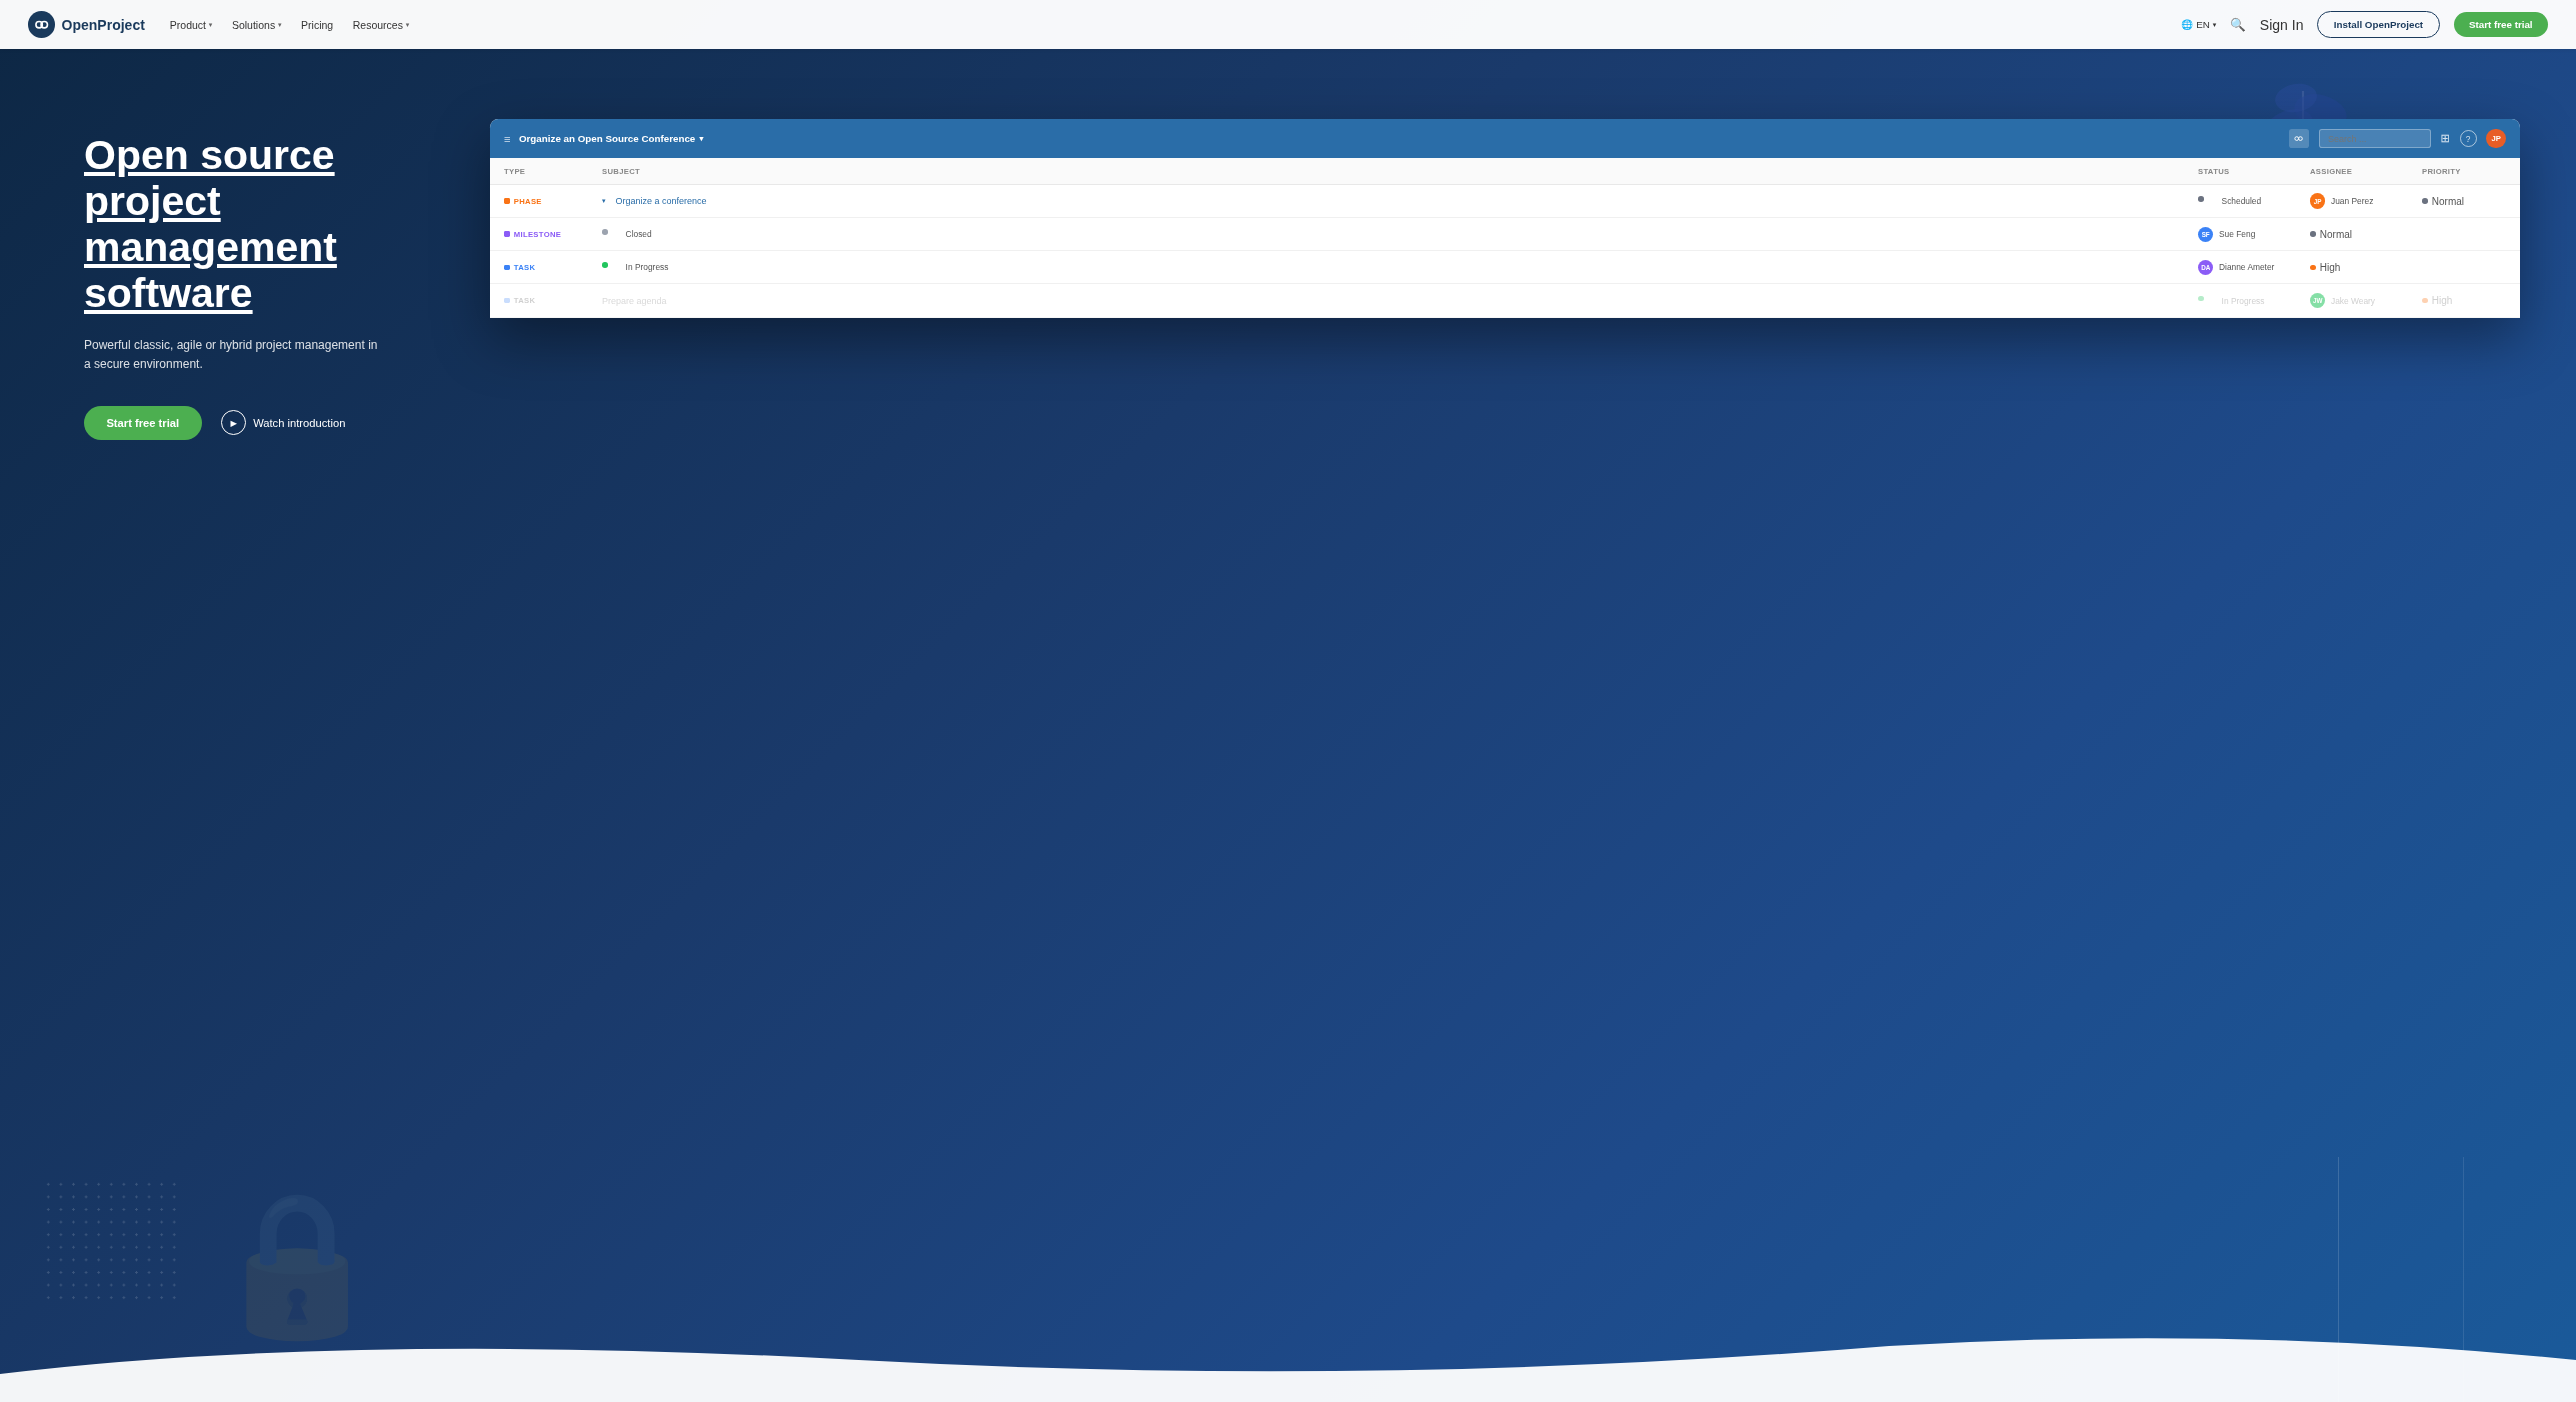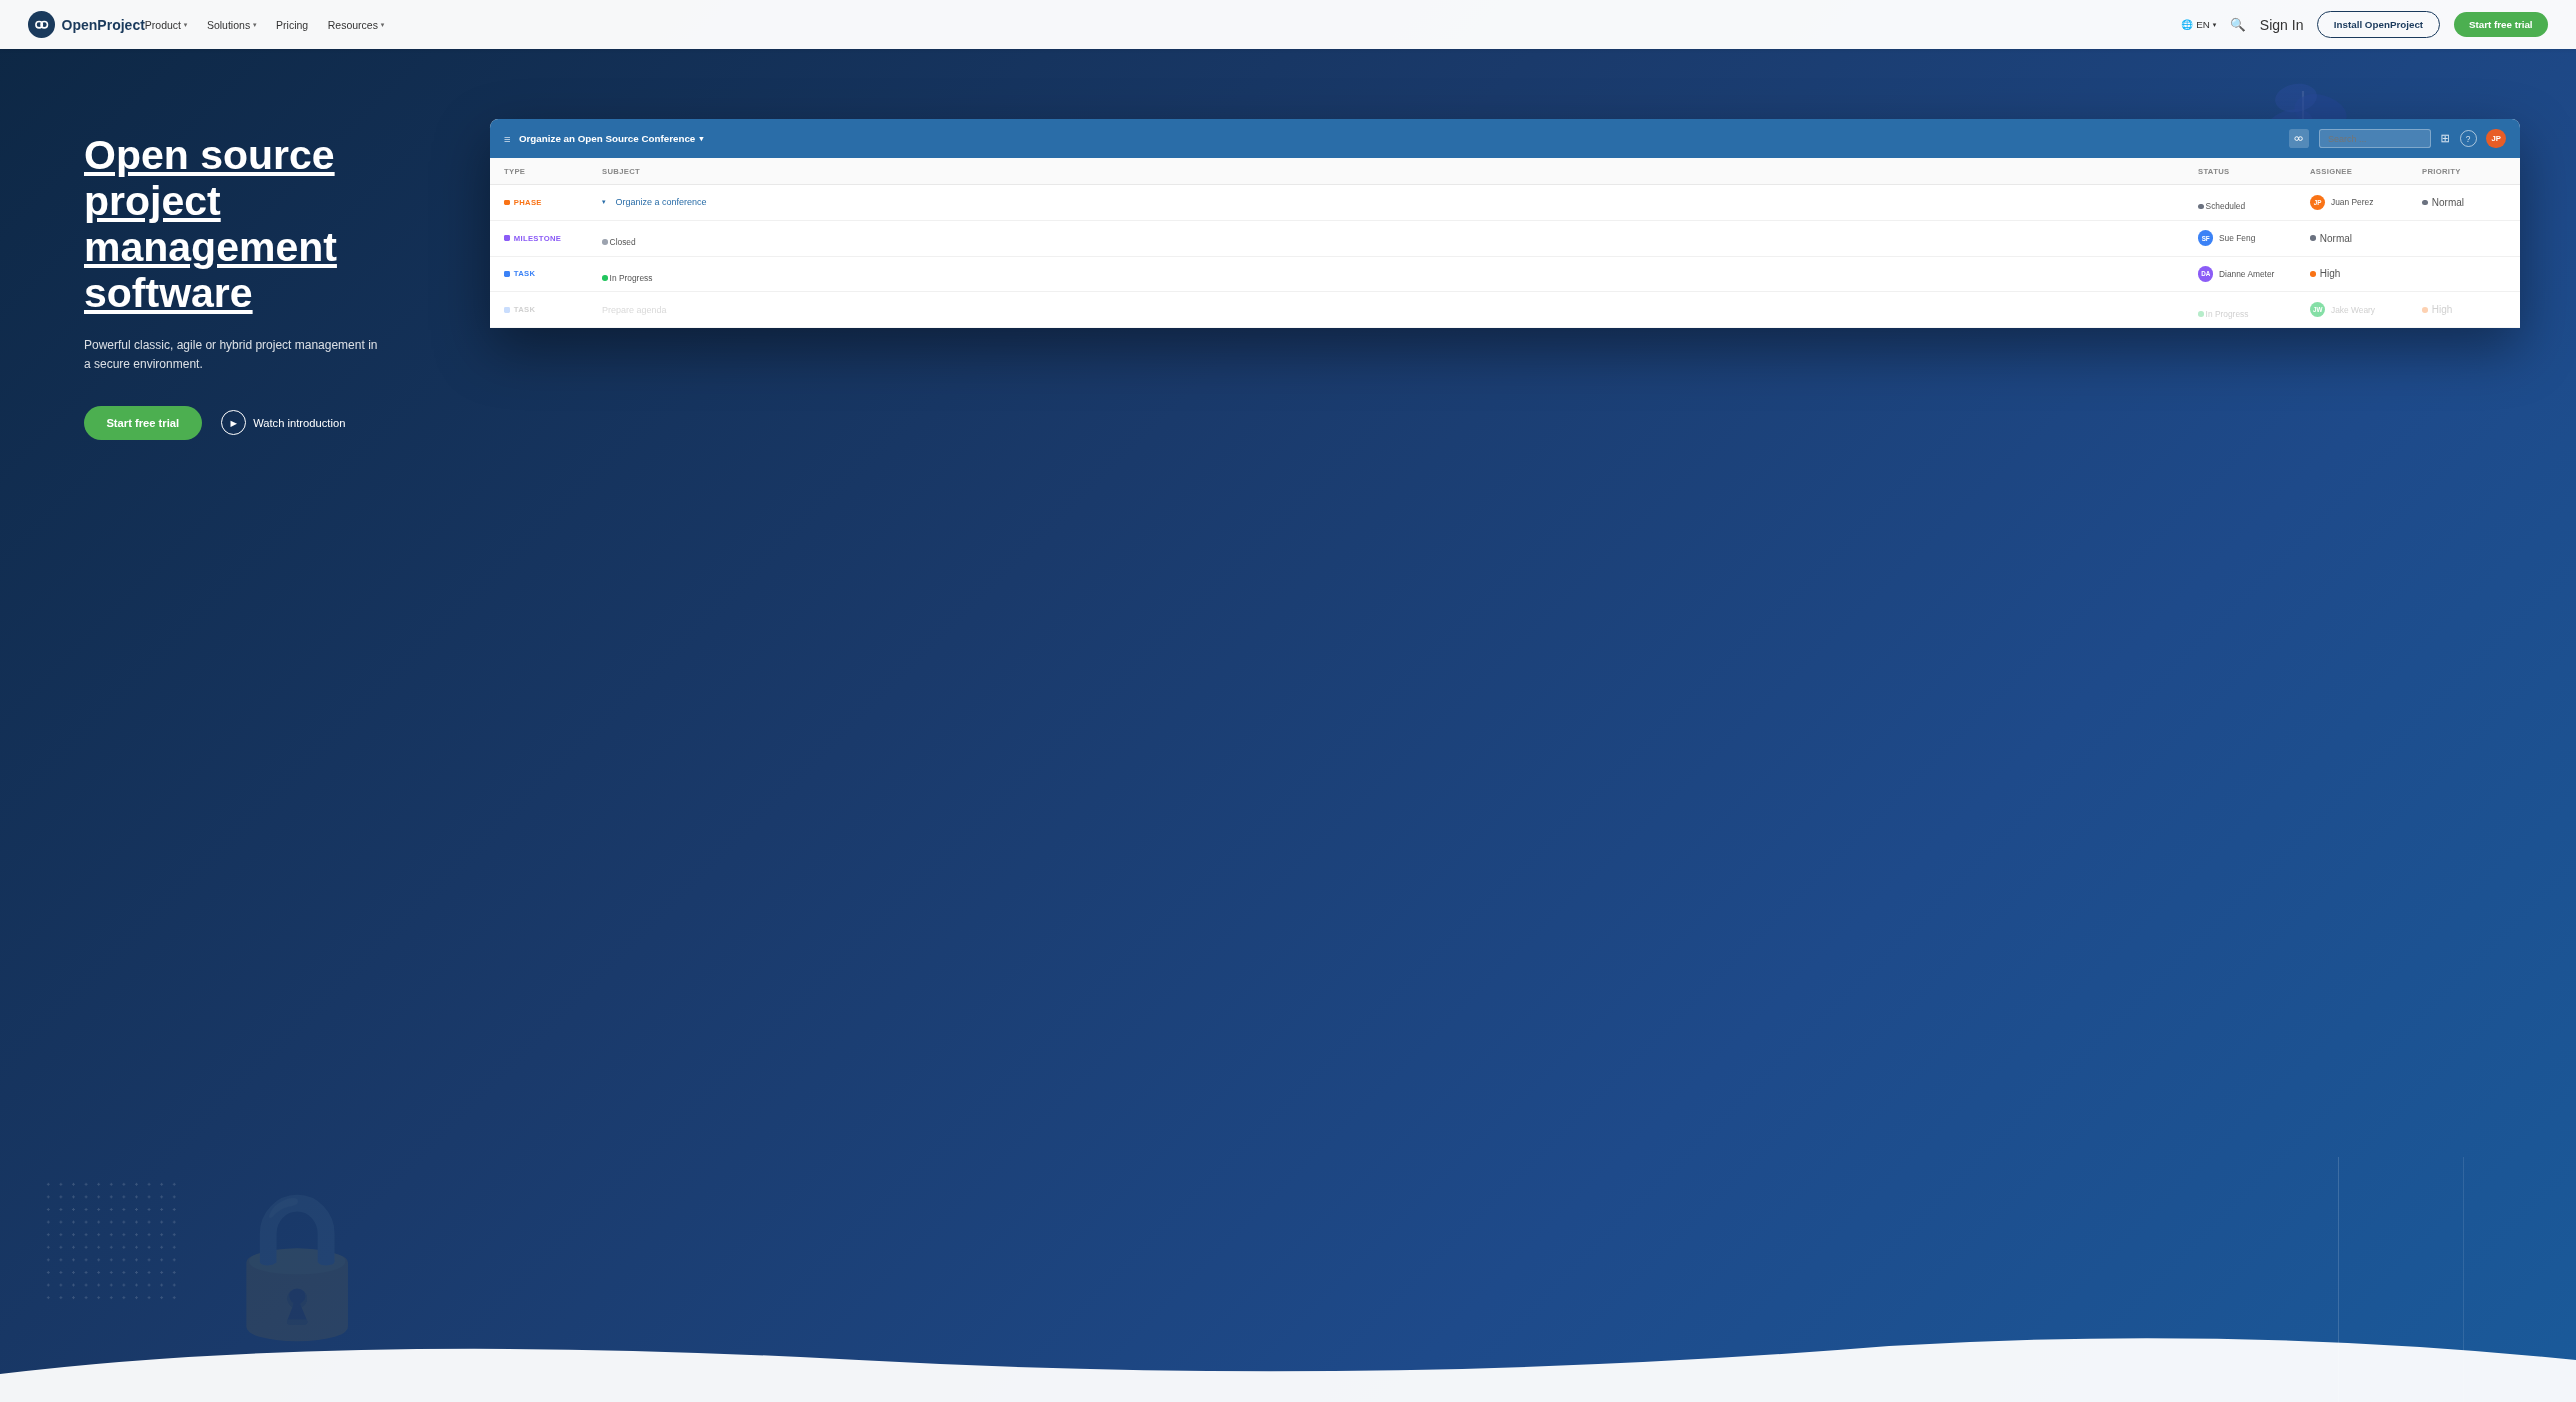--- a/index.html
+++ b/index.html
@@ -6,21 +6,21 @@
     body { font-family: 'Segoe UI', Arial, sans-serif; overflow-x: hidden; }
 
     
     nav {
       position: fixed; top: 0; left: 0; right: 0; z-index: 100;
       display: flex; align-items: center; justify-content: space-between;
       padding: 0 28px; height: 49px;
       background: rgba(255,255,255,0.97);
       box-shadow: 0 0.7px 4.2px rgba(0,0,0,0.1);
     }
-    .nav-left { display: flex; }
+    .nav-left { display: flex; gap: 25px; }
     .logo { display: flex; align-items: center; gap: 7px; text-decoration: none; }
     .logo-icon {
       width: 26.6px; height: 26.6px;
       background: #1a3a5c;
       border-radius: 50%;
       display: flex; align-items: center; justify-content: center;
       color: white; font-size: 12.6px; font-weight: bold;
     }
     .logo-text { font-size: 14px; font-weight: 700; color: #1a3a5c; }
     .nav-links { display: flex; align-items: center; gap: 19.6px; }
@@ -187,21 +187,21 @@
       display: inline-flex; align-items: center; gap: 4.2px;
       font-size: 7.7px; font-weight: 700; text-transform: uppercase;
       letter-spacing: 0.3px;
     }
     .type-dot { width: 5.6px; height: 5.6px; border-radius: 1.4px; }
     .phase-color { background: #f97316; }
     .milestone-color { background: #8b5cf6; }
     .task-color { background: #3b82f6; }
     .subject-text { font-size: 9px; color: #333; }
     .subject-text.muted { color: #bbb; }
-    .status-cell { display: flex; align-items: center; gap: 2px; margin-top: 8px; }
+    .status-cell { display: flex; align-items: flex-start; gap: 18px; }
     .status-dot { width: 5.6px; height: 5.6px; border-radius: 50%; flex-shrink: 0; }
     .status-scheduled { background: #6b7280; }
     .status-closed { background: #9ca3af; }
     .status-inprogress { background: #22c55e; }
     .status-text { font-size: 8.4px; color: #555; }
     .assignee-cell { display: flex; align-items: center; gap: 5.6px; }
     .assignee-avatar {
       width: 15.4px; height: 15.4px; border-radius: 50%;
       display: flex; align-items: center; justify-content: center;
       font-size: 6.3px; font-weight: 700; color: white; flex-shrink: 0;

